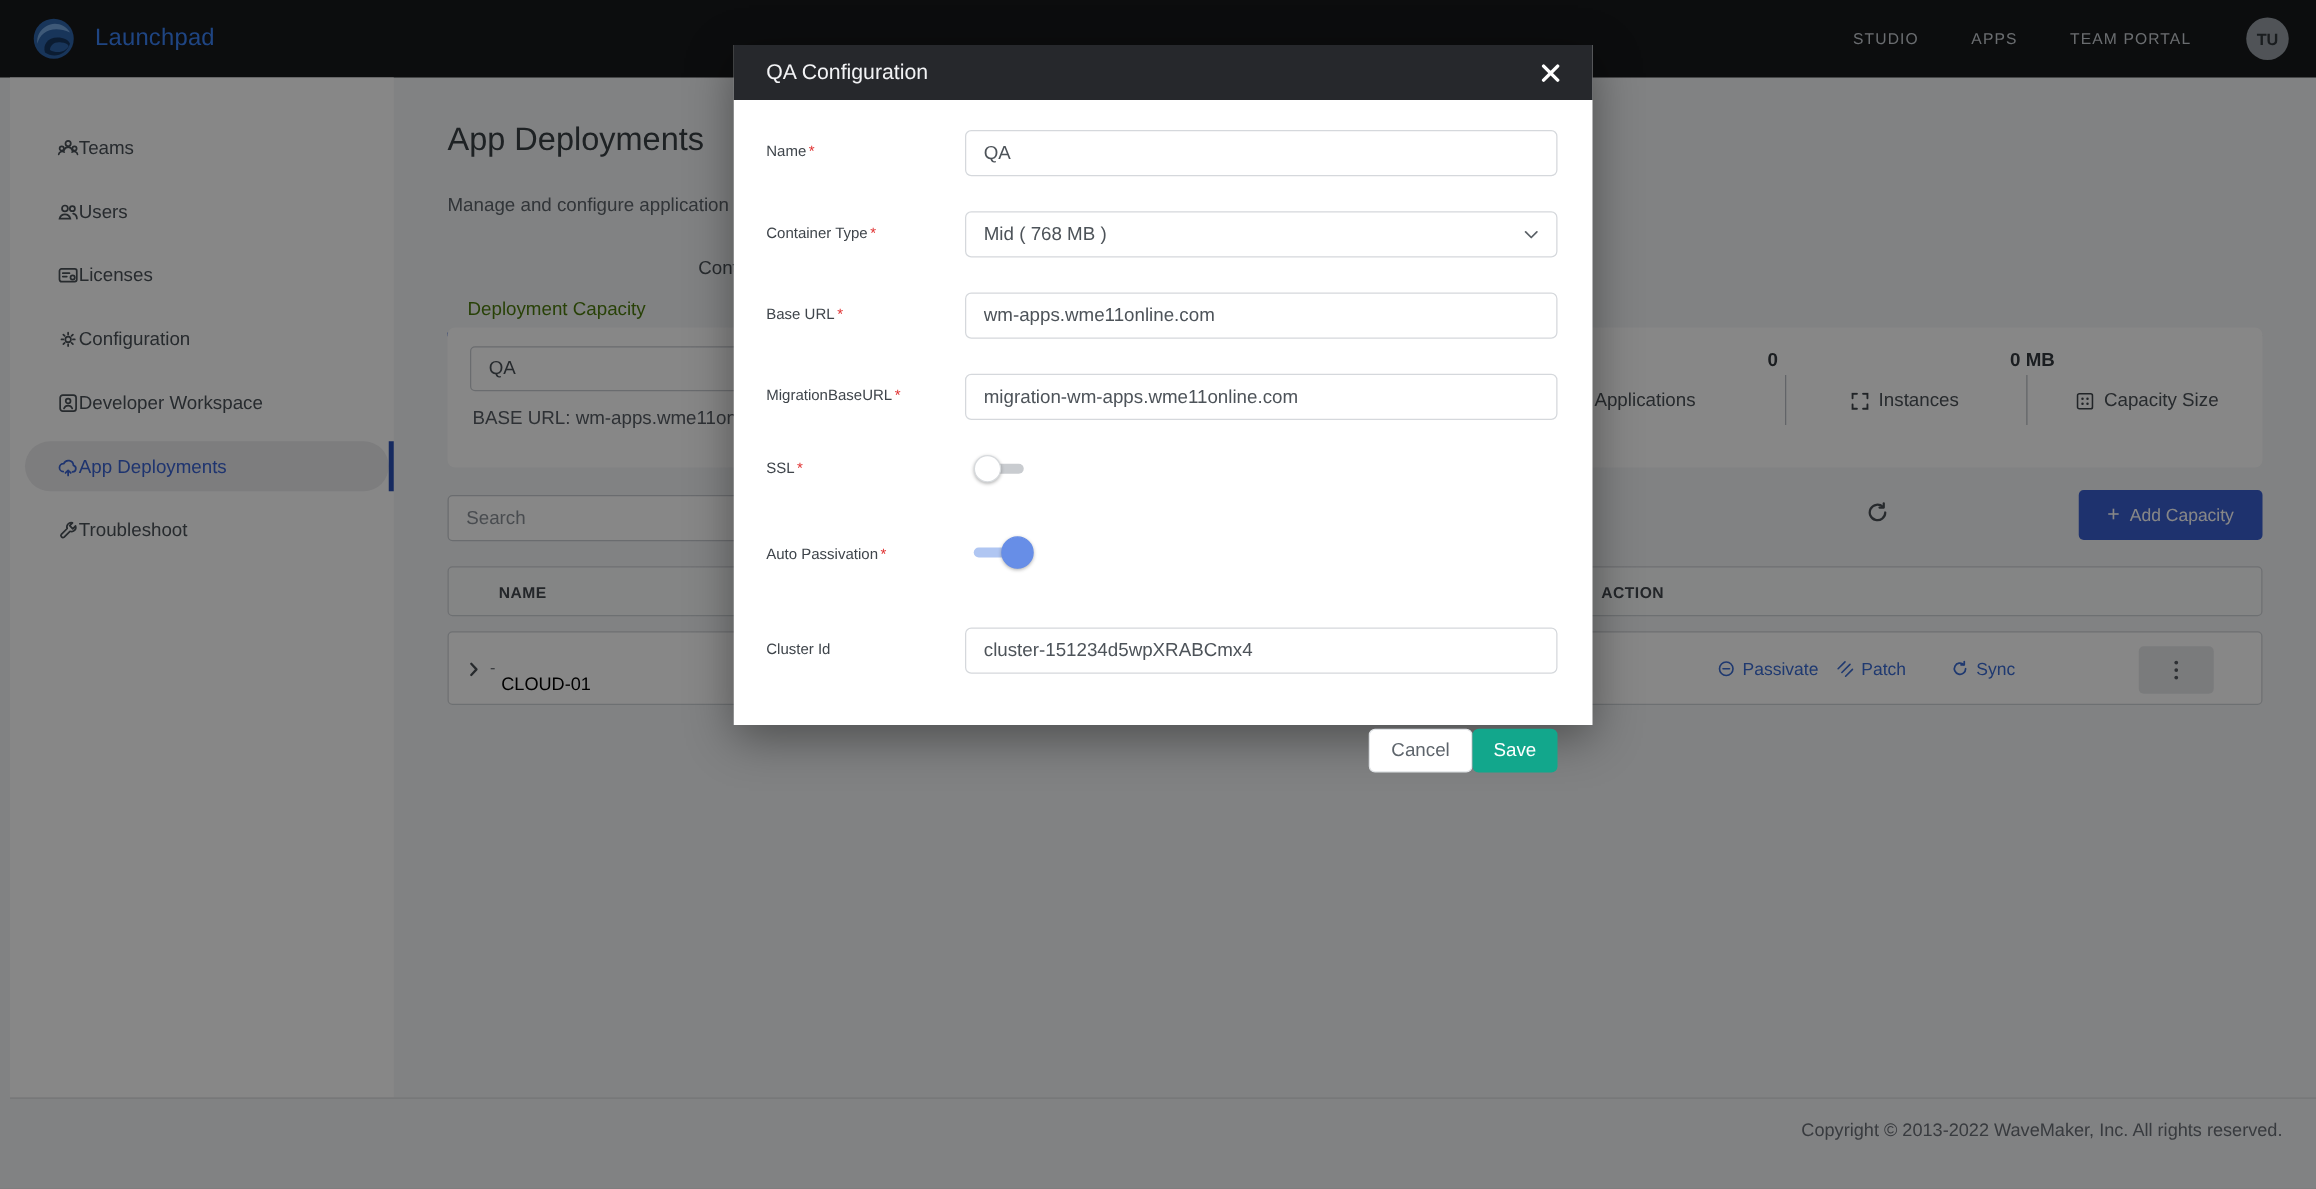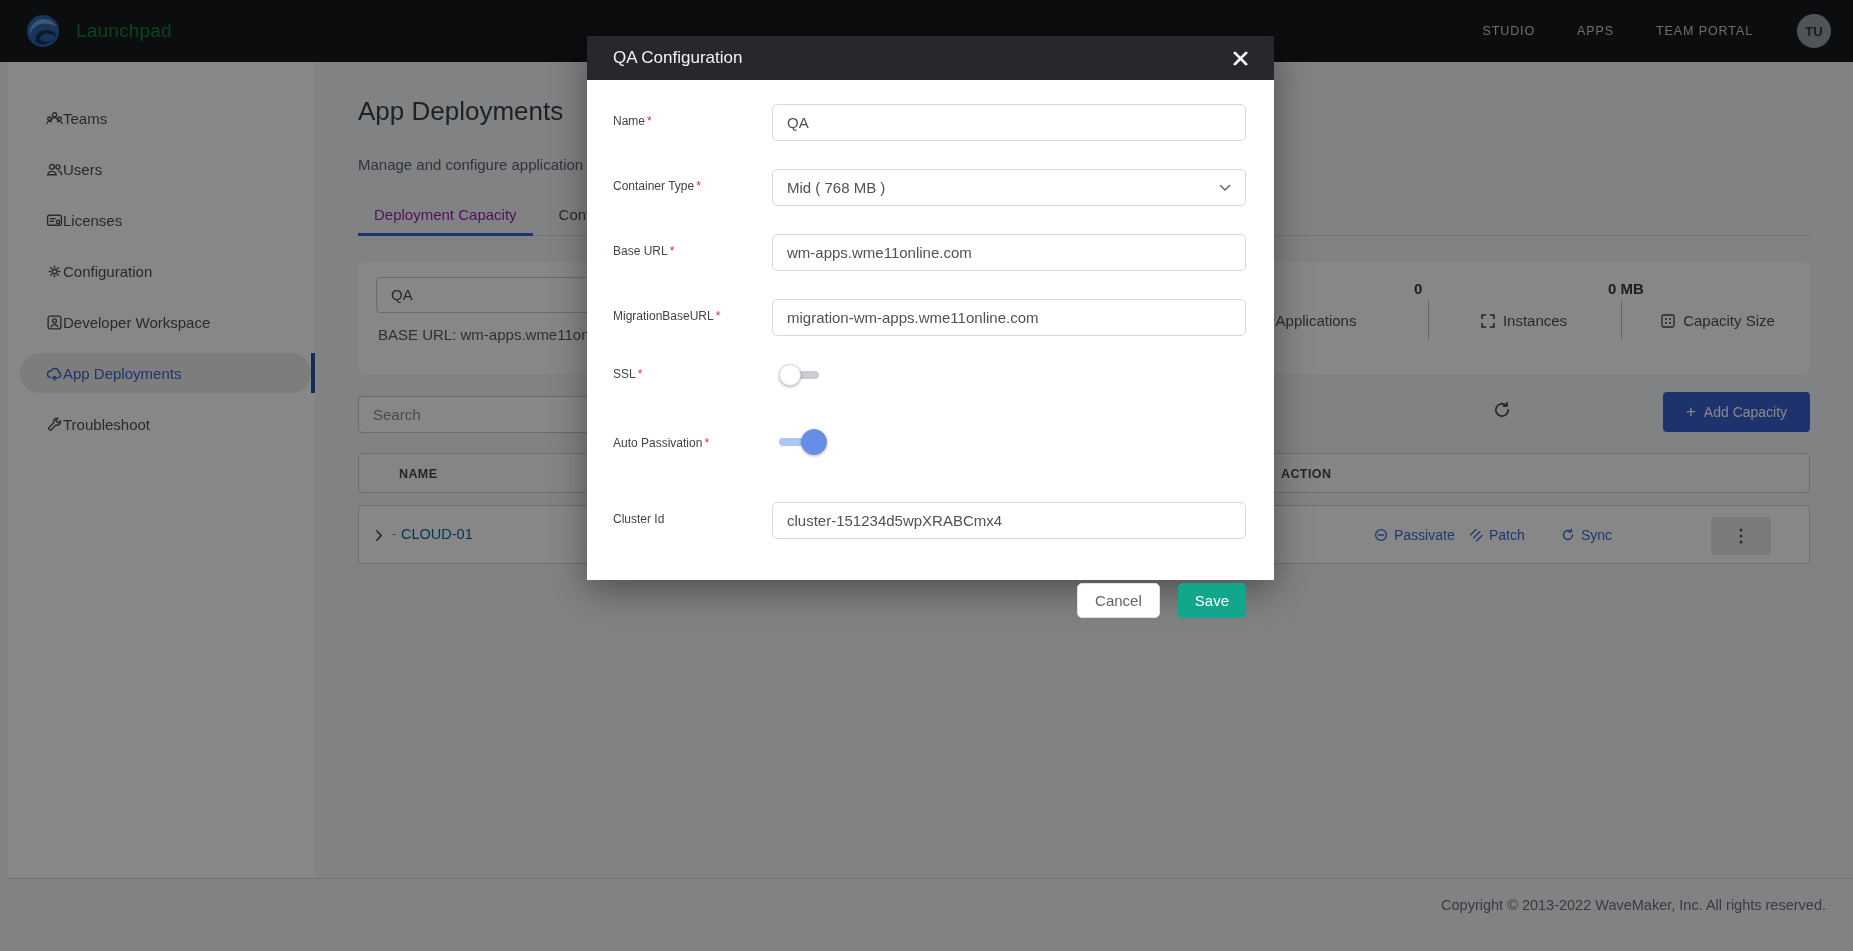--- a/index.html
+++ b/index.html
@@ -2,40 +2,40 @@
 <html><head>
 <meta charset="utf-8">
 <style>
   html,body{margin:0;padding:0;background:#2a2a2a;font-family:"Liberation Sans",sans-serif;}
   .stage{position:relative;width:1853px;height:951px;background:#f4f5f7;overflow:hidden;}
   svg{display:block;}
 
   
   .navbar{position:absolute;left:0;top:0;width:100%;height:62px;background:#17191c;display:flex;align-items:center;padding:0 22px 0 26px;box-sizing:border-box;z-index:1;}
   .brand{display:flex;align-items:center;gap:16px;}
-  .brand-text{font-size:19px;color:#15803d;letter-spacing:.2px;}
+  .brand-text{font-size:19px;color:#3b82f6;letter-spacing:.2px;}
   .nav-links{margin-left:auto;display:flex;align-items:center;gap:42px;}
   .nav-link{font-size:12.5px;letter-spacing:.9px;color:#c9ced3;cursor:pointer;text-decoration:none;}
   .avatar{width:34px;height:34px;border-radius:50%;background:#979ea5;color:#31373c;display:flex;align-items:center;justify-content:center;font-size:13px;font-weight:bold;margin-left:2px;cursor:pointer;}
 
   
   .sidebar{position:absolute;left:8px;top:62px;width:307px;height:816px;background:#ffffff;padding-top:36px;box-sizing:border-box;z-index:2;}
   .side-item{position:relative;height:40px;margin:0 4px 11px 12px;display:flex;align-items:center;padding-left:26px;border-radius:20px;font-size:15px;font-weight:500;color:#4a5158;cursor:pointer;}
   .side-item .s-icon{color:#4a5158;display:flex;}
   .side-item.active{background:#ececee;color:#3a63d2;}
   .side-item.active .s-icon{color:#3a63d2;}
   .side-item.active::after{content:"";position:absolute;right:-4px;top:0;width:4px;height:100%;background:#2b50b5;}
 
   
   .main{position:absolute;left:315px;top:62px;width:1538px;height:816px;z-index:1;}
   .page-title{position:absolute;left:43px;top:34px;margin:0;font-size:26px;font-weight:500;color:#3a4045;}
   .page-subtitle{position:absolute;left:43px;top:94px;margin:0;font-size:15px;color:#5d646b;white-space:nowrap;}
   .tabs{position:absolute;left:43px;top:138px;width:1452px;border-bottom:1px solid #d9dbde;display:flex;gap:10px;}
   .tab{padding:6px 16px 10px;font-size:15px;color:#4a5158;cursor:pointer;white-space:nowrap;}
-  .tab.active{color:#a21caf;font-weight:500;border-bottom:3px solid #3a63d2;margin-bottom:-1px;}
+  .tab.active{color:#4d7c0f;font-weight:500;border-bottom:3px solid #3a63d2;margin-bottom:-1px;margin-top:33px;}
 
   .capacity-card{position:absolute;left:43px;top:200px;width:1452px;height:112px;background:#ffffff;border-radius:6px;}
   .cap-select{position:absolute;left:18px;top:15px;width:400px;height:36px;border:1px solid #c8ccd1;border-radius:4px;background:#fff;font-size:15px;color:#4a5158;line-height:34px;padding-left:14px;box-sizing:border-box;cursor:pointer;}
   .cap-baseurl{position:absolute;left:20px;top:64px;font-size:15px;color:#575d64;white-space:nowrap;}
   .stat{position:absolute;top:18px;width:220px;}
   .stat .v{font-size:15px;font-weight:bold;color:#34393f;}
   .stat .l{margin-top:15px;font-size:15px;color:#4b5157;display:flex;align-items:center;justify-content:center;gap:8px;}
   .stat-div{position:absolute;top:38px;width:1px;height:40px;background:#b9bec4;}
 
   .search{position:absolute;left:43px;top:334px;width:310px;height:37px;border:1px solid #c8ccd1;border-radius:4px;background:#fff;font-size:15px;color:#4a5158;padding:0 14px;box-sizing:border-box;font-family:"Liberation Sans",sans-serif;}
@@ -43,21 +43,21 @@
   .refresh{position:absolute;left:1177px;top:338px;color:#4a5056;cursor:pointer;}
   .add-btn{position:absolute;left:1348px;top:330px;width:147px;height:40px;background:#3a5fd0;border:none;border-radius:4px;color:#fff;font-size:14px;display:flex;align-items:center;justify-content:center;gap:8px;cursor:pointer;font-family:"Liberation Sans",sans-serif;}
   .add-btn .plus{font-size:17px;font-weight:400;}
 
   .thead{position:absolute;left:43px;top:391px;width:1452px;height:40px;background:#fafbfc;border:1px solid #cfd3d7;border-radius:4px;box-sizing:border-box;font-size:12.5px;font-weight:bold;letter-spacing:.4px;color:#43484e;}
   .thead .c-name{position:absolute;left:40px;top:13px;}
   .thead .c-action{position:absolute;left:922px;top:13px;}
   .trow{position:absolute;left:43px;top:443px;width:1452px;height:59px;background:#fff;border:1px solid #cfd3d7;border-radius:4px;box-sizing:border-box;}
   .trow .chev{position:absolute;left:15px;top:23px;color:#4a5056;cursor:pointer;}
   .trow .dash{position:absolute;left:33px;top:20px;color:#6b7077;font-size:13px;}
-  .trow .rowname{position:absolute;left:42px;top:20px;font-size:14.5px;font-weight:500;color:#0369a1;}
+  .trow .rowname{position:absolute;left:42px;top:34px;font-size:14.5px;font-weight:500;color:#000000;}
   .row-action{position:absolute;top:21px;display:flex;align-items:center;gap:6px;font-size:14px;font-weight:500;color:#3b6cd4;cursor:pointer;text-decoration:none;}
   .kebab-btn{position:absolute;left:1352px;top:11px;width:60px;height:38px;background:#e7e9eb;border:none;border-radius:4px;display:flex;align-items:center;justify-content:center;color:#555a60;cursor:pointer;}
 
   .footer{position:absolute;left:8px;top:878px;width:1845px;height:73px;border-top:1px solid #d9dcdf;box-sizing:border-box;z-index:2;}
   .footer span{position:absolute;right:27px;top:18px;font-size:14.5px;color:#6b7077;}
 
   
   .dim{position:absolute;left:0;top:0;width:100%;height:100%;background:rgba(0,0,0,.47);z-index:10;}
 
   
@@ -68,21 +68,21 @@
   .f-label{position:absolute;left:26px;font-size:12px;color:#3f454b;}
   .req{color:#e03131;margin-left:2px;}
   .f-input{position:absolute;left:185px;width:474px;height:37px;border:1px solid #d5d8dc;border-radius:5px;background:#fff;font-size:15px;color:#4d5359;padding:0 14px;box-sizing:border-box;font-family:"Liberation Sans",sans-serif;}
   .f-select{position:absolute;left:185px;width:474px;height:37px;border:1px solid #d5d8dc;border-radius:5px;background:#fff;font-size:15px;color:#4d5359;line-height:35px;padding:0 14px;box-sizing:border-box;cursor:pointer;}
   .f-select .sel-chev{position:absolute;right:14px;top:14px;color:#5a6066;}
   .toggle{position:absolute;left:192px;width:52px;height:24px;cursor:pointer;}
   .toggle .track{position:absolute;left:6px;top:8px;width:34px;height:8px;border-radius:4px;background:#c9ccd0;}
   .toggle .knob{position:absolute;left:0;top:1px;width:22px;height:22px;border-radius:50%;background:#fff;border:1px solid #d7dadd;box-shadow:0 1px 3px rgba(0,0,0,.3);box-sizing:border-box;}
   .toggle[data-state="on"] .track{left:0;width:30px;background:#b0c6f2;}
   .toggle[data-state="on"] .knob{left:22px;top:-1px;width:26px;height:26px;background:#678ee7;border-color:#678ee7;}
-  .modal-actions{position:absolute;right:28px;top:547px;display:flex;gap:18px;}
+  .modal-actions{position:absolute;right:28px;top:547px;display:flex;}
   .btn-cancel{height:35px;padding:0 17px;background:#fff;border:1px solid #e0e3e6;border-radius:5px;font-size:15px;color:#5d646b;cursor:pointer;font-family:"Liberation Sans",sans-serif;}
   .btn-save{height:35px;padding:0 17px;background:#12a78c;border:none;border-radius:5px;font-size:15px;color:#ffffff;cursor:pointer;font-family:"Liberation Sans",sans-serif;}
 </style>
 </head>
 <body>
 
 <div class="stage">
 
   <header class="navbar">
     <div class="brand">

